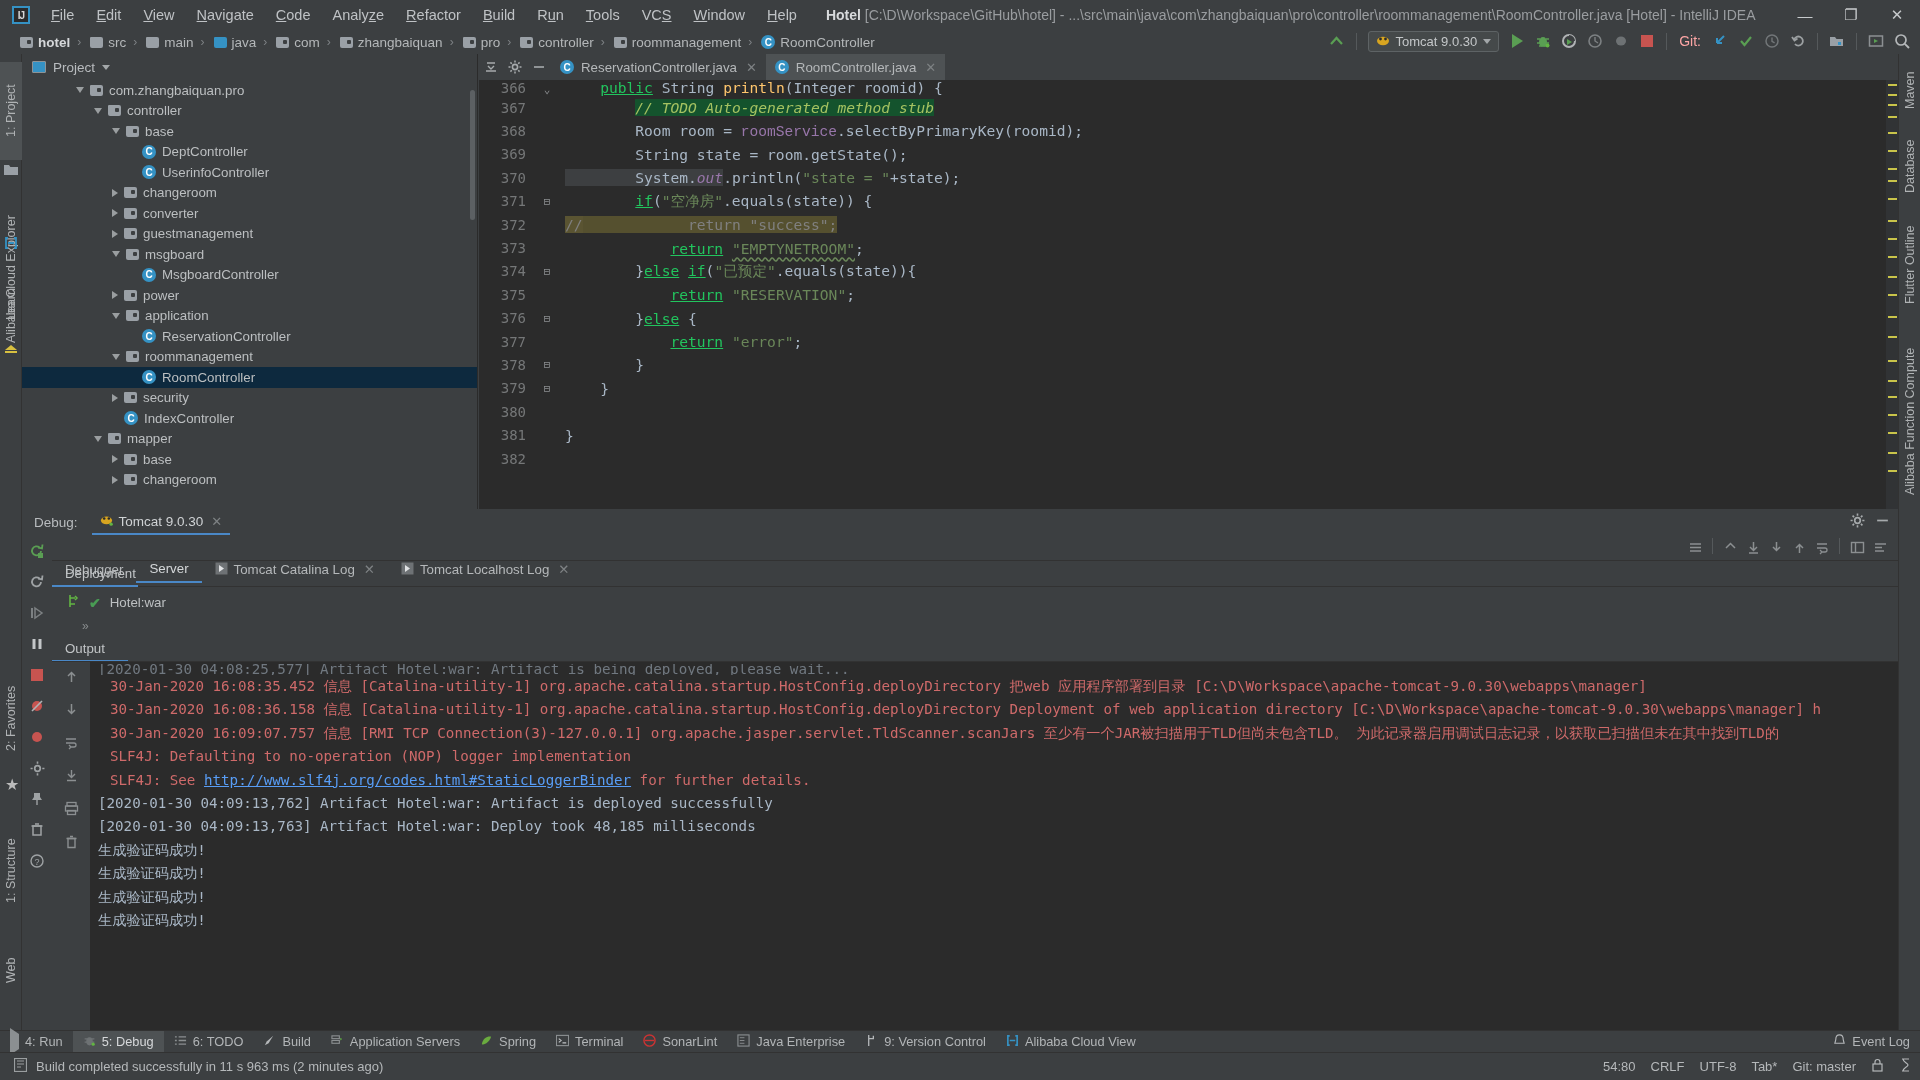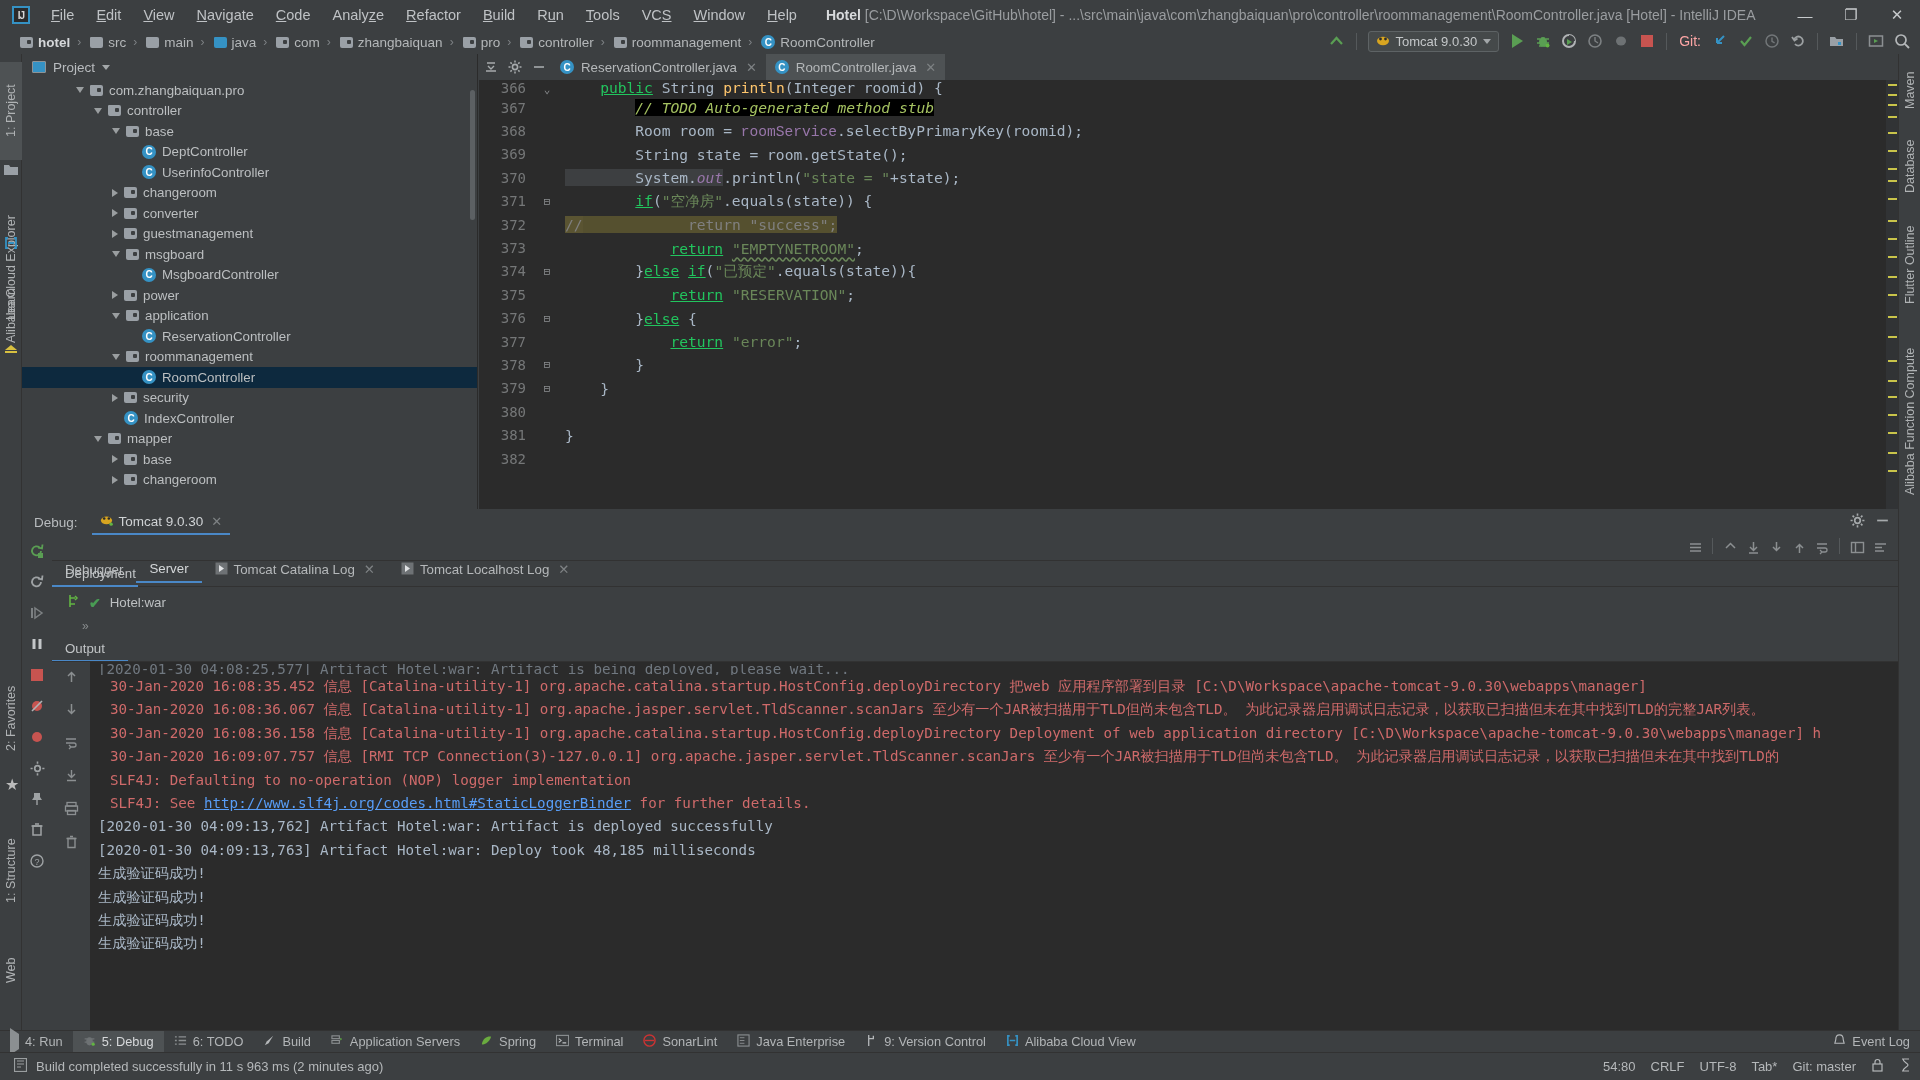--- a/index.html
+++ b/index.html
@@ -661,21 +661,21 @@
       <span class="tab-x">✕</span>
     </div>
     <div class="etab active">
       <span class="cls-ic">C</span>
       <span>RoomController.java</span>
       <span class="tab-x">✕</span>
     </div>
   </div>
   <div id="code">
       <div class="cline" style="height: 16px; overflow: hidden; align-items: flex-end;"><span class="gut">366</span><span class="fold">⌄</span><span class="ctext-c"><span class="plain">    </span><span class="kw">public</span><span class="plain"> String </span><span class="mth">println</span><span class="plain">(Integer roomid) {</span></span></div>
-      <div class="cline"><span class="gut">367</span><span class="fold"></span><span class="ctext-c"><span class="plain">        </span><span style="background: #000000; color: rgb(165, 194, 97); font-style: italic;">// TODO Auto-generated method stub</span></span></div>
+      <div class="cline"><span class="gut">367</span><span class="fold"></span><span class="ctext-c"><span class="plain">        </span><span style="background: #14532d; color: rgb(165, 194, 97); font-style: italic;">// TODO Auto-generated method stub</span></span></div>
       <div class="cline"><span class="gut">368</span><span class="fold"></span><span class="ctext-c"><span class="plain">        Room room = </span><span class="fld">roomService</span><span class="plain">.selectByPrimaryKey(roomid);</span></span></div>
       <div class="cline"><span class="gut">369</span><span class="fold"></span><span class="ctext-c"><span class="plain">        String state = room.getState();</span></span></div>
       <div class="cline"><span class="gut">370</span><span class="fold"></span><span class="ctext-c"><span style="background: rgb(61, 63, 65); color: rgb(169, 183, 198);">        System.</span><span style="background: rgb(61, 63, 65); color: rgb(152, 118, 170); font-style: italic;">out</span><span class="plain">.println(</span><span class="str">"state = "</span><span class="plain">+state);</span></span></div>
       <div class="cline"><span class="gut">371</span><span class="fold">⊟</span><span class="ctext-c"><span class="plain">        </span><span class="kw">if</span><span class="plain">(</span><span class="str">"空净房"</span><span class="plain">.equals(state)) {</span></span></div>
       <div class="cline"><span class="gut">372</span><span class="fold"></span><span class="ctext-c"><span style="background: rgb(90, 84, 50); color: rgb(128, 128, 128);">//</span><span style="background: rgb(85, 80, 47); color: rgb(128, 128, 128);">            return "success";</span></span></div>
       <div class="cline"><span class="gut">373</span><span class="fold"></span><span class="ctext-c"><span class="plain">            </span><span class="kw">return</span><span class="plain"> </span><span style="color: rgb(106, 135, 89); text-decoration: underline wavy rgb(106, 135, 89); text-underline-offset: 3px;">"EMPTYNETROOM"</span><span class="plain">;</span></span></div>
       <div class="cline"><span class="gut">374</span><span class="fold">⊟</span><span class="ctext-c"><span class="plain">        }</span><span class="kw">else</span><span class="plain"> </span><span class="kw">if</span><span class="plain">(</span><span class="str">"已预定"</span><span class="plain">.equals(state)){</span></span></div>
       <div class="cline"><span class="gut">375</span><span class="fold"></span><span class="ctext-c"><span class="plain">            </span><span class="kw">return</span><span class="plain"> </span><span class="str">"RESERVATION"</span><span class="plain">;</span></span></div>
       <div class="cline"><span class="gut">376</span><span class="fold">⊟</span><span class="ctext-c"><span class="plain">        }</span><span class="kw">else</span><span class="plain"> {</span></span></div>
       <div class="cline"><span class="gut">377</span><span class="fold"></span><span class="ctext-c"><span class="plain">            </span><span class="kw">return</span><span class="plain"> </span><span class="str">"error"</span><span class="plain">;</span></span></div>
@@ -939,21 +939,20 @@
             <div class="dbg-ic">
               <svg width="15" height="15" viewBox="0 0 15 15">
                   <path d="M4 4.5 h7 v9 h-7 Z" fill="none" stroke="#8b8f91" stroke-width="1.4"></path>
                   <path d="M2.5 4.5 h10 M6 2.5 h3" stroke="#8b8f91" stroke-width="1.4"></path>
                 </svg>
             </div>
           </div>
           <div id="console">
               <div class="lg lg-gray" style="opacity: 0.55; height: 11px; overflow: hidden; line-height: 10px;">[2020-01-30 04:08:25,577] Artifact Hotel:war: Artifact is being deployed, please wait...</div>
               <div class="lg lg-red">30-Jan-2020 16:08:35.452 信息 [Catalina-utility-1] org.apache.catalina.startup.HostConfig.deployDirectory 把web 应用程序部署到目录 [C:\D\Workspace\apache-tomcat-9.0.30\webapps\manager]</div>
-              <div class="lg lg-red">30-Jan-2020 16:08:36.067 信息 [Catalina-utility-1] org.apache.jasper.servlet.TldScanner.scanJars 至少有一个JAR被扫描用于TLD但尚未包含TLD。 为此记录器启用调试日志记录，以获取已扫描但未在其中找到TLD的完整JAR列表。</div>
               <div class="lg lg-red">30-Jan-2020 16:08:36.158 信息 [Catalina-utility-1] org.apache.catalina.startup.HostConfig.deployDirectory Deployment of web application directory [C:\D\Workspace\apache-tomcat-9.0.30\webapps\manager] h</div>
               <div class="lg lg-red">30-Jan-2020 16:09:07.757 信息 [RMI TCP Connection(3)-127.0.0.1] org.apache.jasper.servlet.TldScanner.scanJars 至少有一个JAR被扫描用于TLD但尚未包含TLD。 为此记录器启用调试日志记录，以获取已扫描但未在其中找到TLD的</div>
               <div class="lg lg-red">SLF4J: Defaulting to no-operation (NOP) logger implementation</div>
               <div class="lg lg-red"><span>SLF4J: See </span><span class="lg-link">http://www.slf4j.org/codes.html#StaticLoggerBinder</span><span> for further details.</span></div>
               <div class="lg lg-gray">[2020-01-30 04:09:13,762] Artifact Hotel:war: Artifact is deployed successfully</div>
               <div class="lg lg-gray">[2020-01-30 04:09:13,763] Artifact Hotel:war: Deploy took 48,185 milliseconds</div>
               <div class="lg lg-gray">生成验证码成功!</div>
               <div class="lg lg-gray">生成验证码成功!</div>
               <div class="lg lg-gray">生成验证码成功!</div>
               <div class="lg lg-gray">生成验证码成功!</div>

